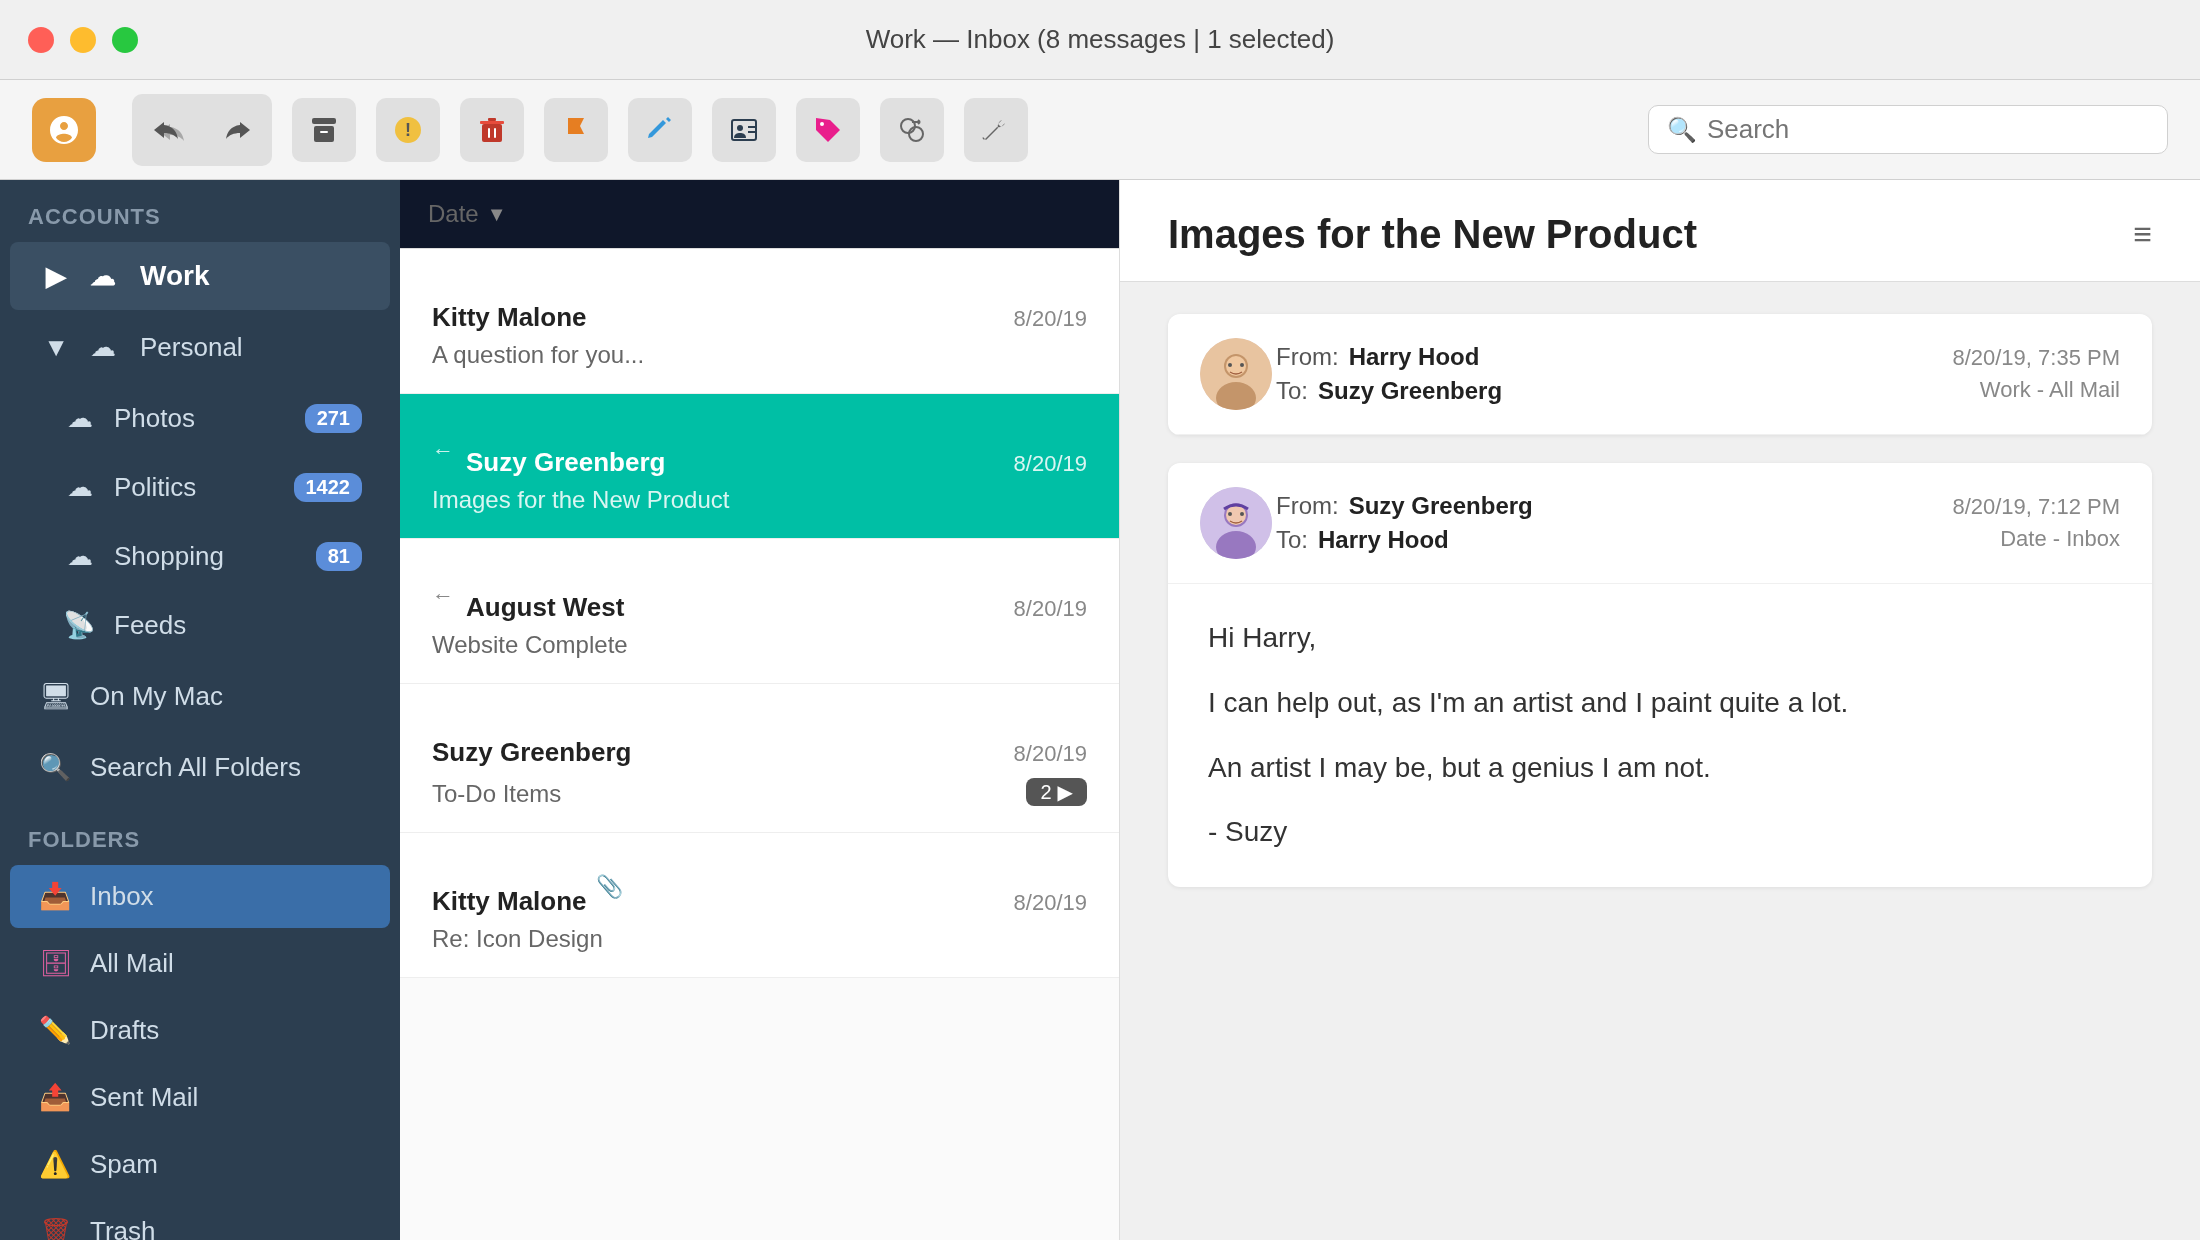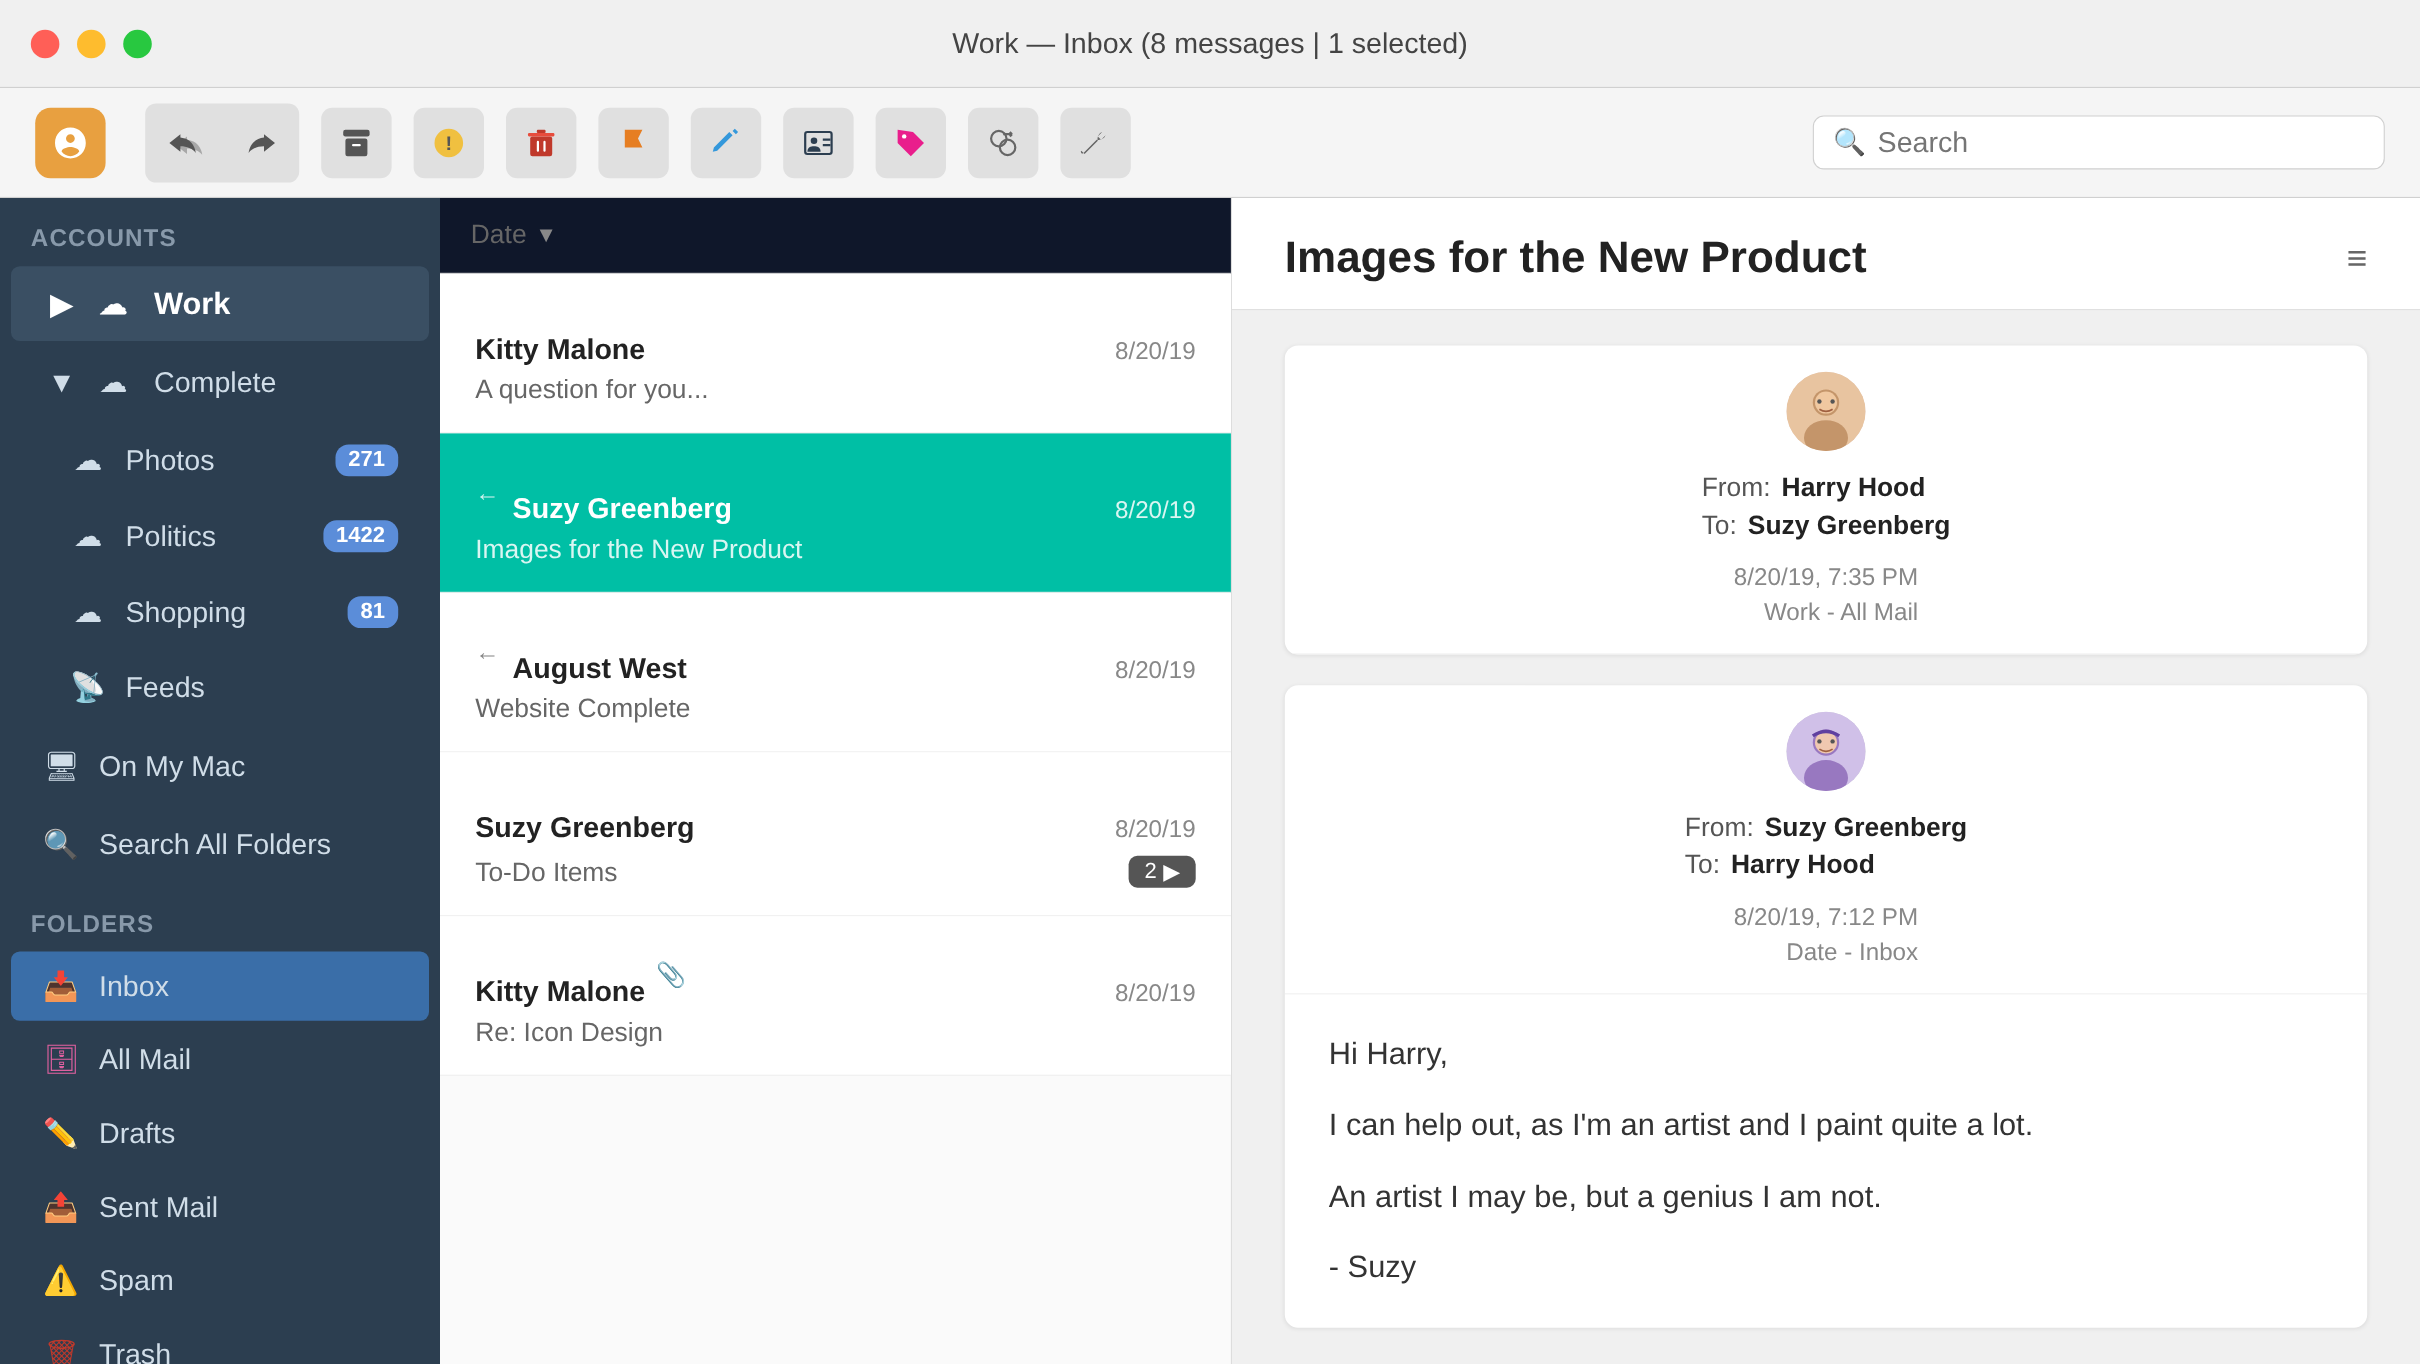--- a/index.html
+++ b/index.html
@@ -303,22 +303,21 @@
       background: white;
       border-radius: 12px;
       overflow: hidden;
       box-shadow: 0 1px 4px rgba(0,0,0,0.08);
     }
     .email-card-header {
       padding: 24px 32px;
       border-bottom: 1px solid #f0f0f0;
       display: flex;
       align-items: center;
-      gap: 20px;
-      flex-direction: column;
+      gap: 4px;
     }
     .avatar {
       width: 72px;
       height: 72px;
       border-radius: 50%;
       background: #ddd;
       display: flex;
       align-items: center;
       justify-content: center;
       overflow: hidden;
@@ -503,21 +502,21 @@
 
     <div class="sidebar-item work-item">
       <span class="item-icon">▶</span>
       <span style="font-size:26px; margin-right:8px;">☁</span>
       <span class="item-label">Work</span>
     </div>
 
     <div class="sidebar-item">
       <span class="item-icon">▼</span>
       <span style="font-size:26px; margin-right:8px;">☁</span>
-      <span class="item-label">Complete</span>
+      <span class="item-label">Personal</span>
     </div>
 
     <div class="sidebar-submenu">
       <div class="sidebar-item">
         <span class="item-icon">☁</span>
         <span class="item-label">Photos</span>
         <span class="sidebar-badge">271</span>
       </div>
       <div class="sidebar-item">
         <span class="item-icon">☁</span>

